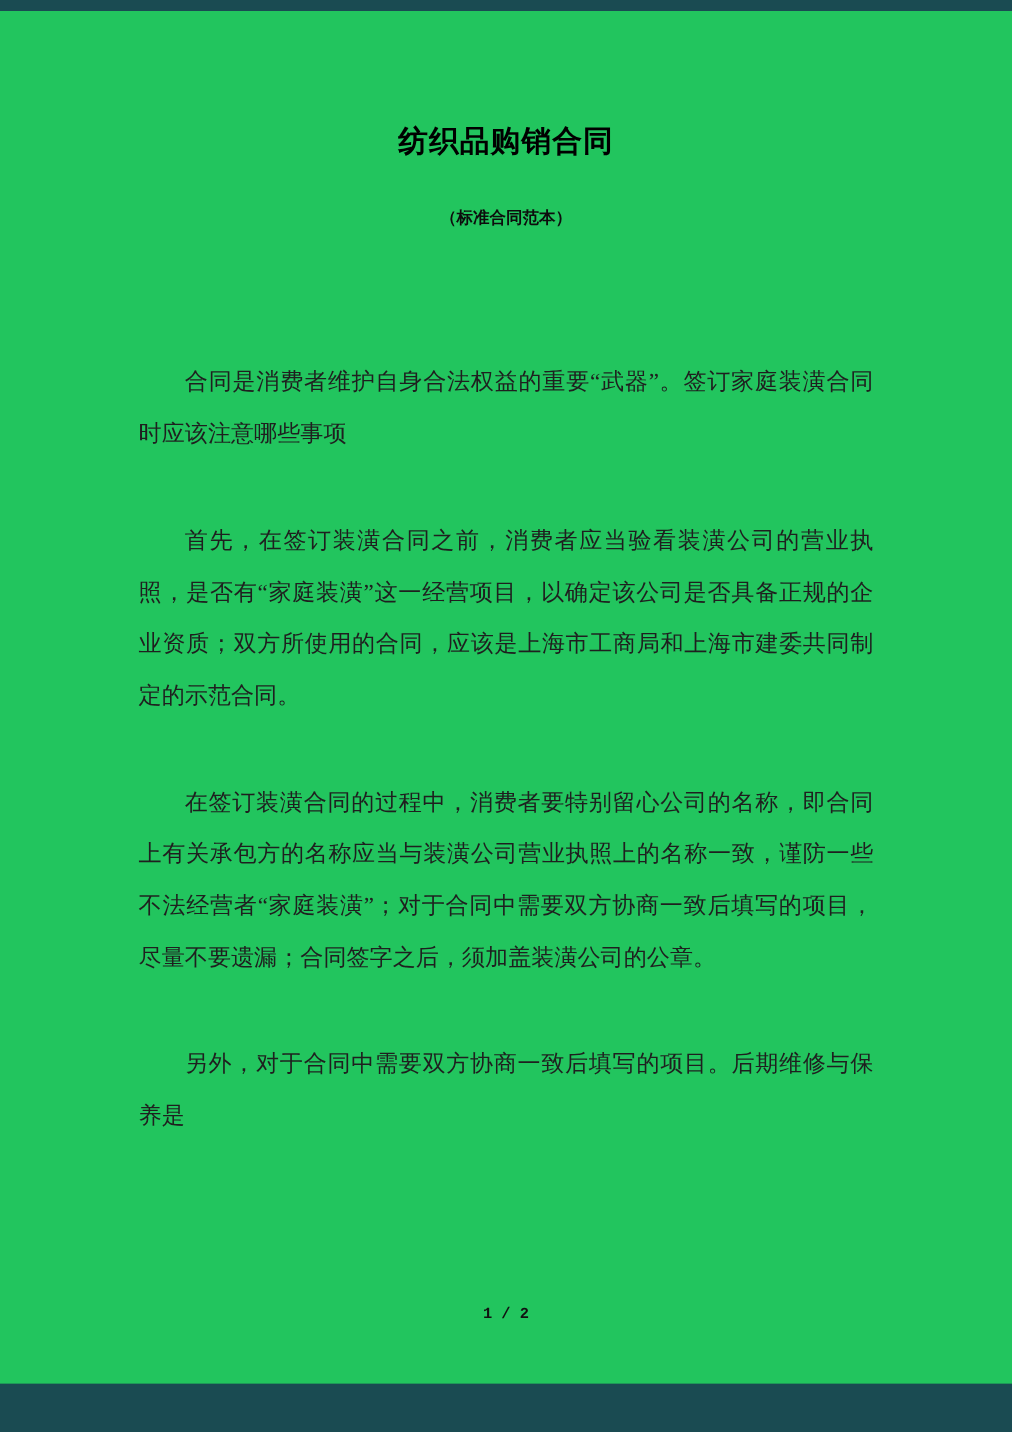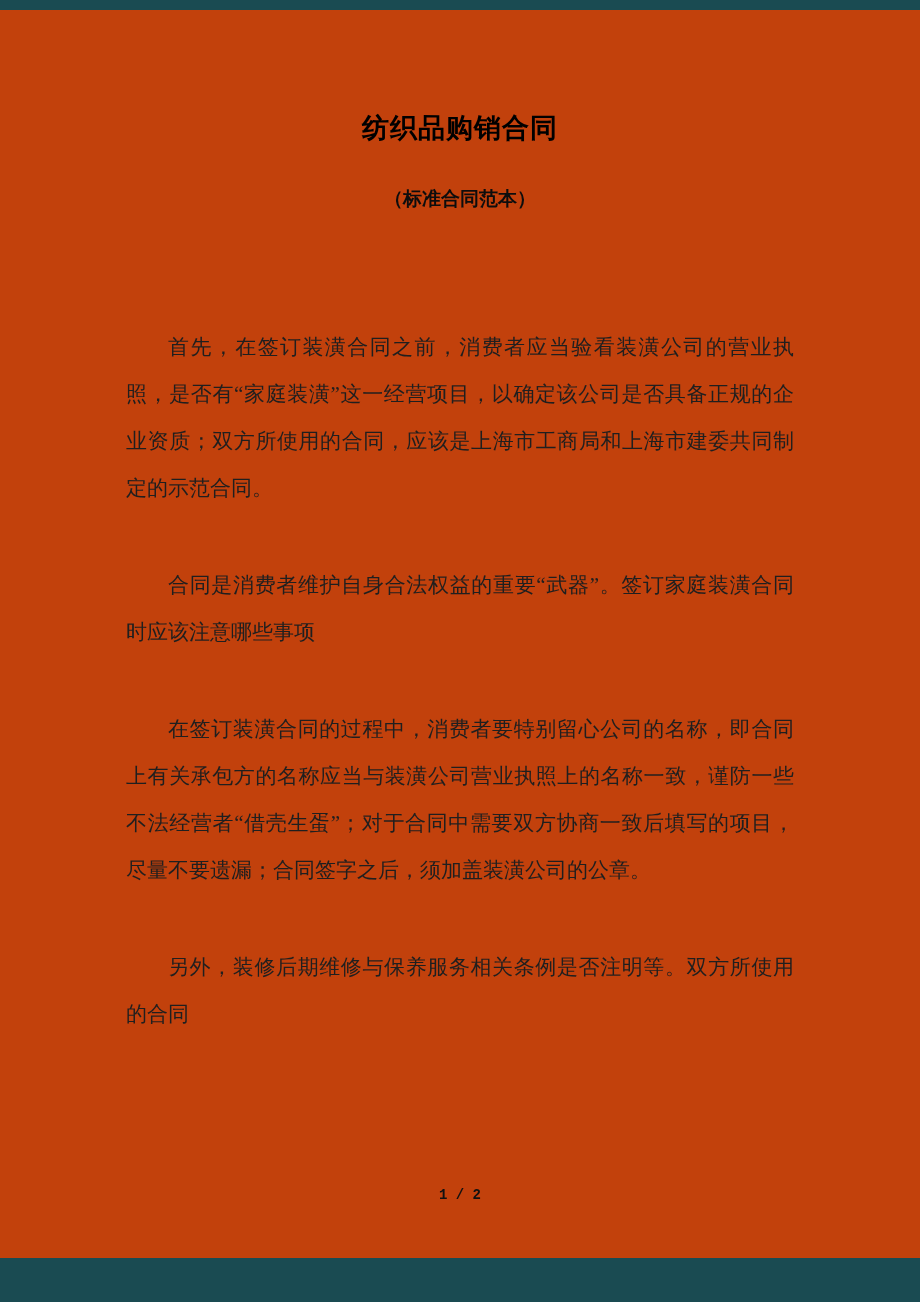--- a/index.html
+++ b/index.html
@@ -21,42 +21,42 @@
     z-index: 2;
   }
   .viewer-band.top { top: 0; height: 10px; }
   .viewer-band.bottom { bottom: 0; height: 44px; }
   .doc-page {
     position: absolute;
     top: 10px;
     left: 0;
     width: 920px;
     height: 1248px;
-    background: #c2410c;
+    background: #22c55e;
     z-index: 1;
   }
   .doc-content {
     padding: 0 126px;
   }
   .doc-title {
     margin: 101px 0 0 0;
     text-align: center;
     font-family: "Liberation Sans", sans-serif;
     font-weight: 700;
     font-size: 27px;
     line-height: 34px;
     color: #000000;
     letter-spacing: 1px;
   }
   .doc-subtitle {
     margin: 39px 0 0 0;
     text-align: center;
     font-family: "Liberation Serif", serif;
     font-weight: 700;
-    font-size: 19px;
+    font-size: 15px;
     line-height: 30px;
     color: #0d0d0d;
   }
   .doc-body {
     margin-top: 110px;
   }
   .body-para {
     margin: 0 0 50px 0;
     font-size: 21px;
     line-height: 47px;
@@ -81,22 +81,22 @@
 </head>
 <body style="background: rgb(26, 75, 82);">
 
 <div class="viewer-band top" style="background: rgb(26, 75, 82);"></div>
 
 <div class="doc-page">
   <div class="doc-content">
     <h1 class="doc-title">纺织品购销合同</h1>
     <h2 class="doc-subtitle">（标准合同范本）</h2>
     <div class="doc-body">
+        <p class="body-para">合同是消费者维护自身合法权益的重要“武器”。签订家庭装潢合同时应该注意哪些事项</p>
         <p class="body-para">首先，在签订装潢合同之前，消费者应当验看装潢公司的营业执照，是否有“家庭装潢”这一经营项目，以确定该公司是否具备正规的企业资质；双方所使用的合同，应该是上海市工商局和上海市建委共同制定的示范合同。</p>
-        <p class="body-para">合同是消费者维护自身合法权益的重要“武器”。签订家庭装潢合同时应该注意哪些事项</p>
-        <p class="body-para">在签订装潢合同的过程中，消费者要特别留心公司的名称，即合同上有关承包方的名称应当与装潢公司营业执照上的名称一致，谨防一些不法经营者“借壳生蛋”；对于合同中需要双方协商一致后填写的项目，尽量不要遗漏；合同签字之后，须加盖装潢公司的公章。</p>
-        <p class="body-para">另外，装修后期维修与保养服务相关条例是否注明等。双方所使用的合同</p>
+        <p class="body-para">在签订装潢合同的过程中，消费者要特别留心公司的名称，即合同上有关承包方的名称应当与装潢公司营业执照上的名称一致，谨防一些不法经营者“家庭装潢”；对于合同中需要双方协商一致后填写的项目，尽量不要遗漏；合同签字之后，须加盖装潢公司的公章。</p>
+        <p class="body-para">另外，对于合同中需要双方协商一致后填写的项目。后期维修与保养是</p>
       </div>
   </div>
   <div class="page-number">1 / 2</div>
 </div>
 
 <div class="viewer-band bottom" style="background: rgb(26, 75, 82);"></div>
 
 </body></html>

